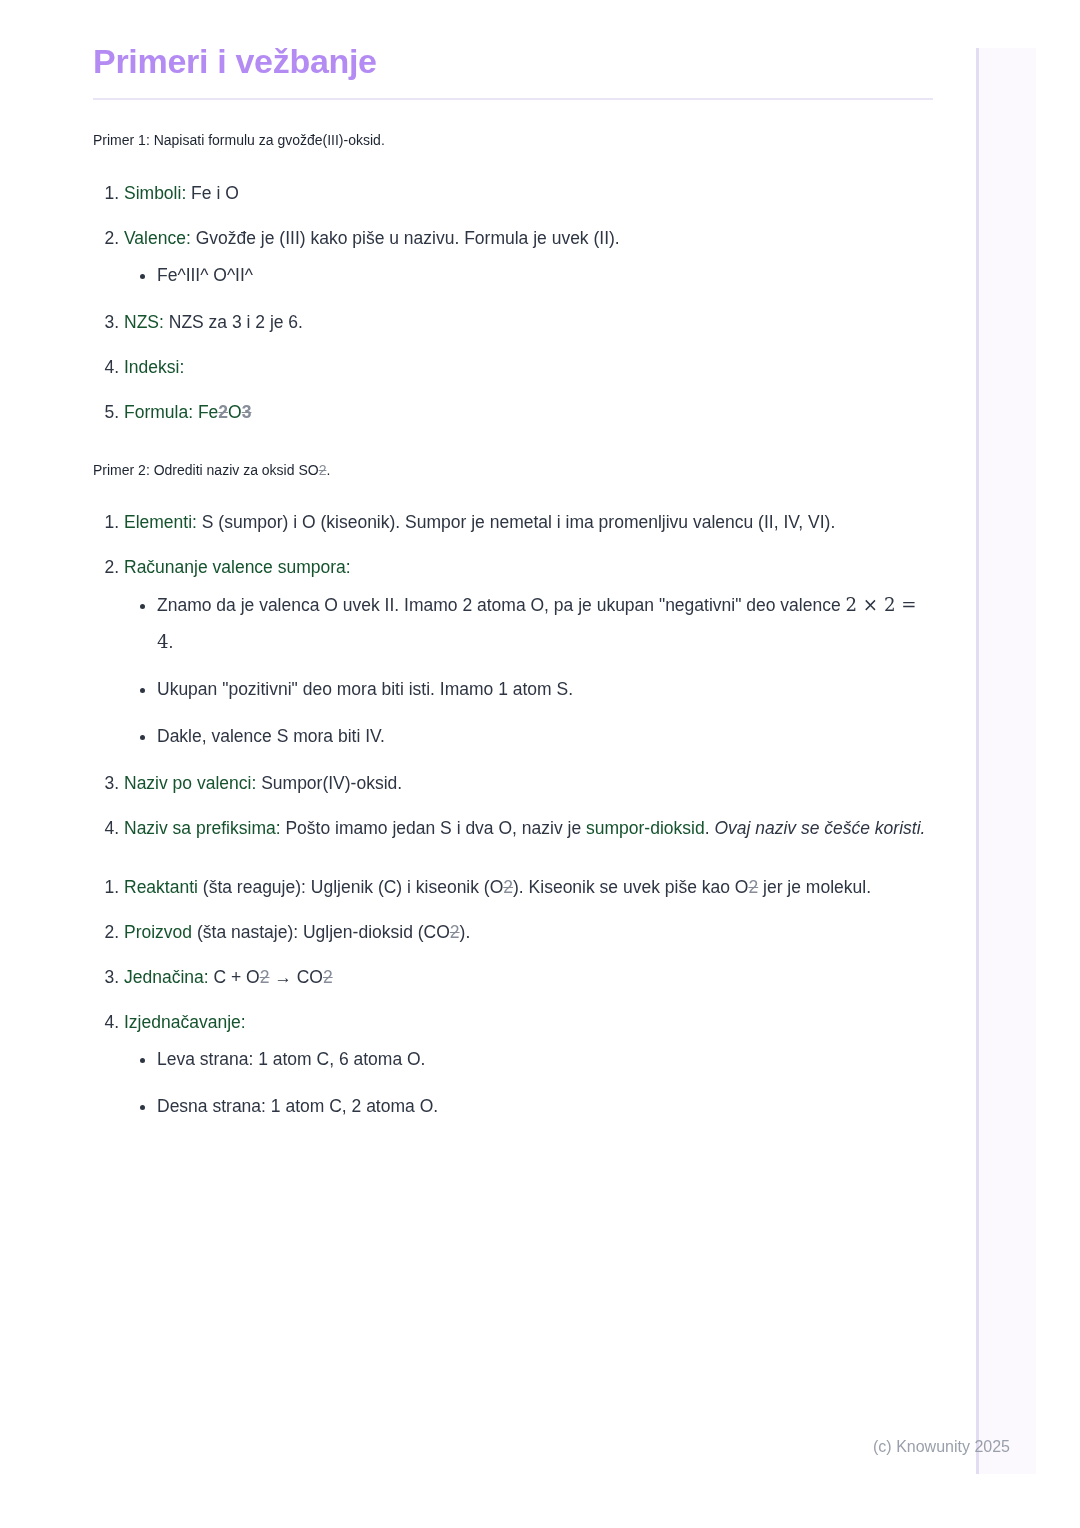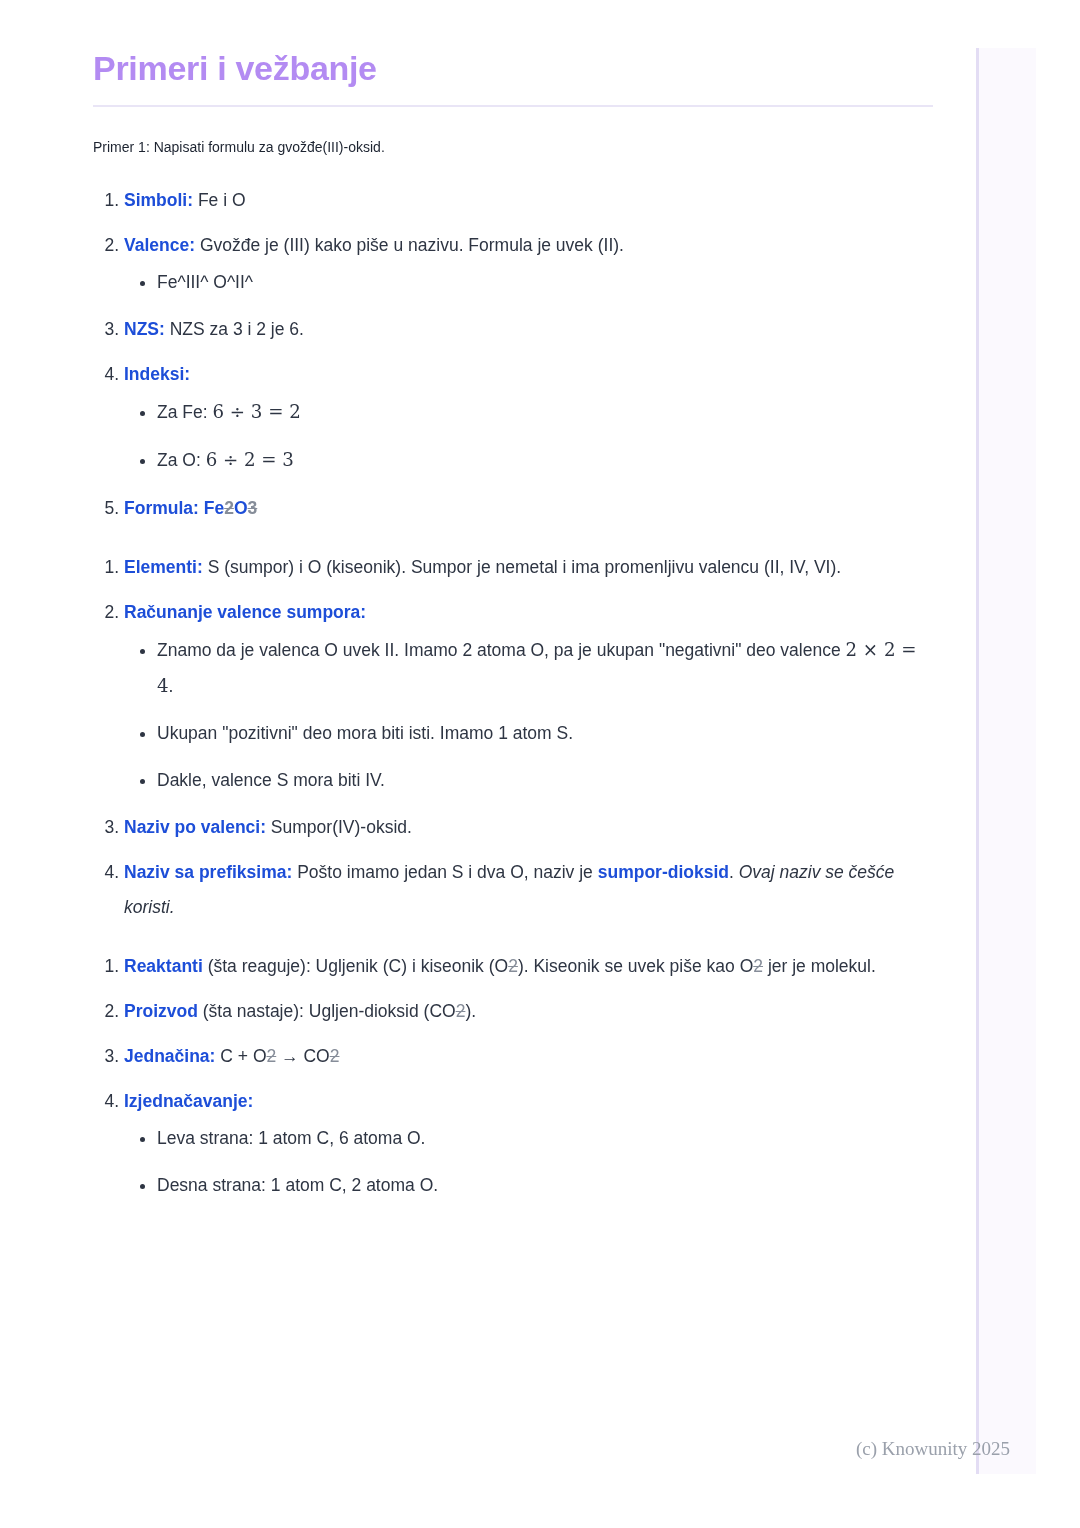--- a/index.html
+++ b/index.html
@@ -4,21 +4,21 @@
 <style>
   html,body { margin:0; padding:0; background:#ffffff; }
   .page {
     position:relative;
     width:1080px; height:1528px;
     background:#ffffff;
     font-family:"Liberation Sans","DejaVu Sans",sans-serif;
     color:#2e3543;
     overflow:hidden;
   }
-  .content { position:absolute; left:93px; top:49px; width:840px; }
+  .content { position:absolute; left:93px; top:42px; width:840px; }
   h1.title {
     margin:0;
     font-size:34px; line-height:1.15; font-weight:700;
     color:#b38bf2; letter-spacing:-0.3px;
   }
   .divider { border:none; height:2px; background:#e9e5f6; margin:17px 0 0; }
   p.intro { margin:24px 0 0; font-size:17.5px; line-height:1.6; }
   h2.ex {
     margin:30px 0 0;
     font-size:14px; line-height:1.55; font-weight:400;
@@ -27,37 +27,36 @@
   h2.ex.justified { text-align:justify; line-height:2.2; }
   ol.steps {
     margin:24px 0 0; padding-left:31px;
     font-size:17.5px;
   }
   ol.steps > li { margin:0 0 10px; line-height:2.0; }
   ol.steps > li::marker { color:#2e3543; font-weight:400; }
   ul.subs { list-style:disc; margin:2px 0 8px; padding-left:33px; }
   ul.subs > li { margin:0 0 12px; line-height:2.0; }
   ul.subs > li::marker { color:#2e3543; }
-  b.lbl { font-weight:700; color:#1d4ed8; }
+  b.lbl { font-weight:400; color:#14532d; }
   .bold { font-weight:700; }
   .strike { color:#868d99; text-decoration:line-through; }
   .math { font-family:"DejaVu Serif","Liberation Serif",serif; font-size:1.04em; }
   .it { font-style:italic; }
   .edge-strip {
     position:absolute; left:976px; top:48px;
     width:57px; height:1426px;
     background:#fbf9fe;
     border-left:3px solid #e3ddf4;
     z-index:1;
   }
   .footer {
     position:absolute; top:1438px; right:70px;
-    font-size:19px; color:#9aa0ab;
+    font-size:16px; color:#9aa0ab;
     z-index:2;
-    font-family:Liberation Serif, serif;
   }
 </style>
 </head>
 <body>
 
 <div class="page">
   <div class="edge-strip"></div>
 
   <div class="content">
     <h1 class="title">Primeri i vežbanje</h1>
@@ -67,28 +66,25 @@
     <h2 class="ex">Primer 1: Napisati formulu za gvožđe(III)-oksid.</h2>
     <ol class="steps">
       <li><b class="lbl">Simboli:</b><span> Fe i O</span></li>
       <li><b class="lbl">Valence:</b><span> Gvožđe je (III) kako piše u nazivu. Formula je uvek (II).</span>
         <ul class="subs">
           <li><span>Fe^III^ O^II^</span></li>
         </ul>
       </li>
       <li><b class="lbl">NZS:</b><span> NZS za 3 i 2 je 6.</span></li>
       <li><b class="lbl">Indeksi:</b>
-        <ul class="subs">
-          <li><span>Za Fe: </span><span class="math">6 ÷ 3 = 2</span></li>
-          <li><span>Za O: </span><span class="math">6 ÷ 2 = 3</span></li>
-        </ul>
       </li>
       <li><b class="lbl">Formula: Fe</b><span class="strike bold">2</span><b class="lbl">O</b><span class="strike bold">3</span></li>
     </ol>
 
+    <h2 class="ex"><span>Primer 2: Odrediti naziv za oksid SO</span><span class="strike">2</span><span>.</span></h2>
     <ol class="steps">
       <li><b class="lbl">Elementi:</b><span> S (sumpor) i O (kiseonik). Sumpor je nemetal i ima promenljivu valencu (II, IV, VI).</span></li>
       <li><b class="lbl">Računanje valence sumpora:</b>
         <ul class="subs">
           <li><span>Znamo da je valenca O uvek II. Imamo 2 atoma O, pa je ukupan "negativni" deo valence </span><span class="math">2 × 2 = 4</span><span>.</span></li>
           <li><span>Ukupan "pozitivni" deo mora biti isti. Imamo 1 atom S.</span></li>
           <li><span>Dakle, valence S mora biti IV.</span></li>
         </ul>
       </li>
       <li><b class="lbl">Naziv po valenci:</b><span> Sumpor(IV)-oksid.</span></li>

